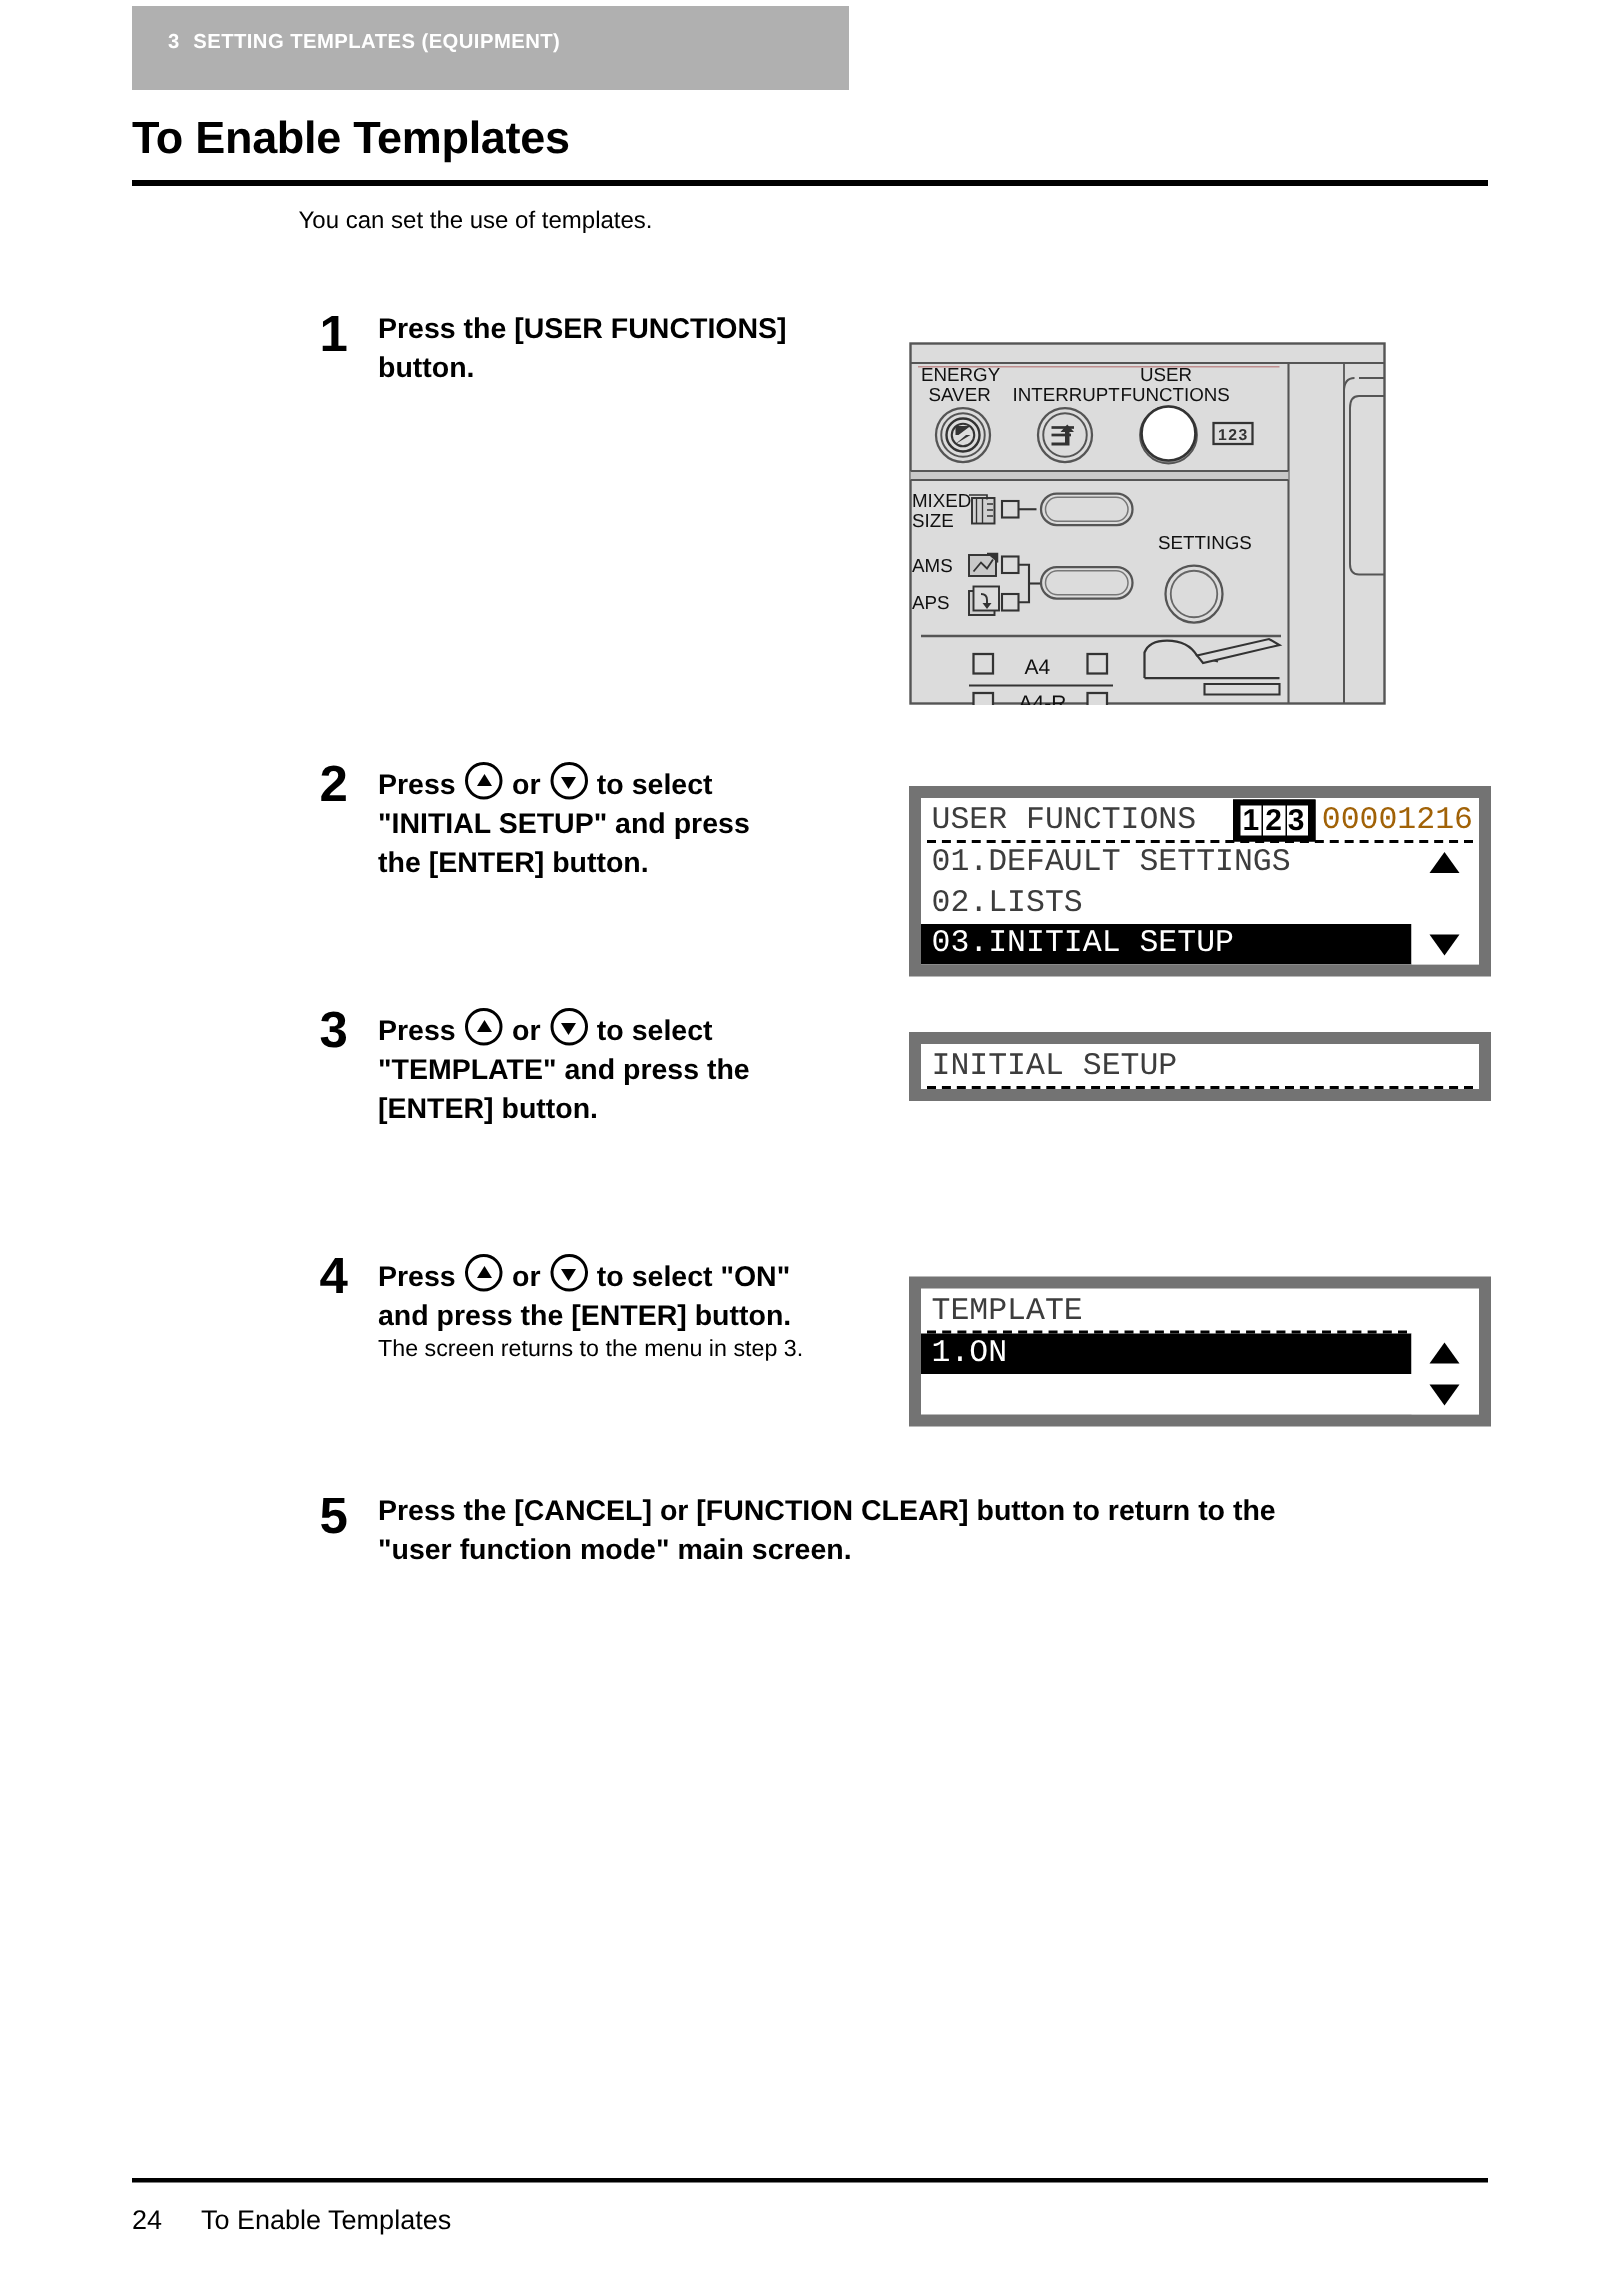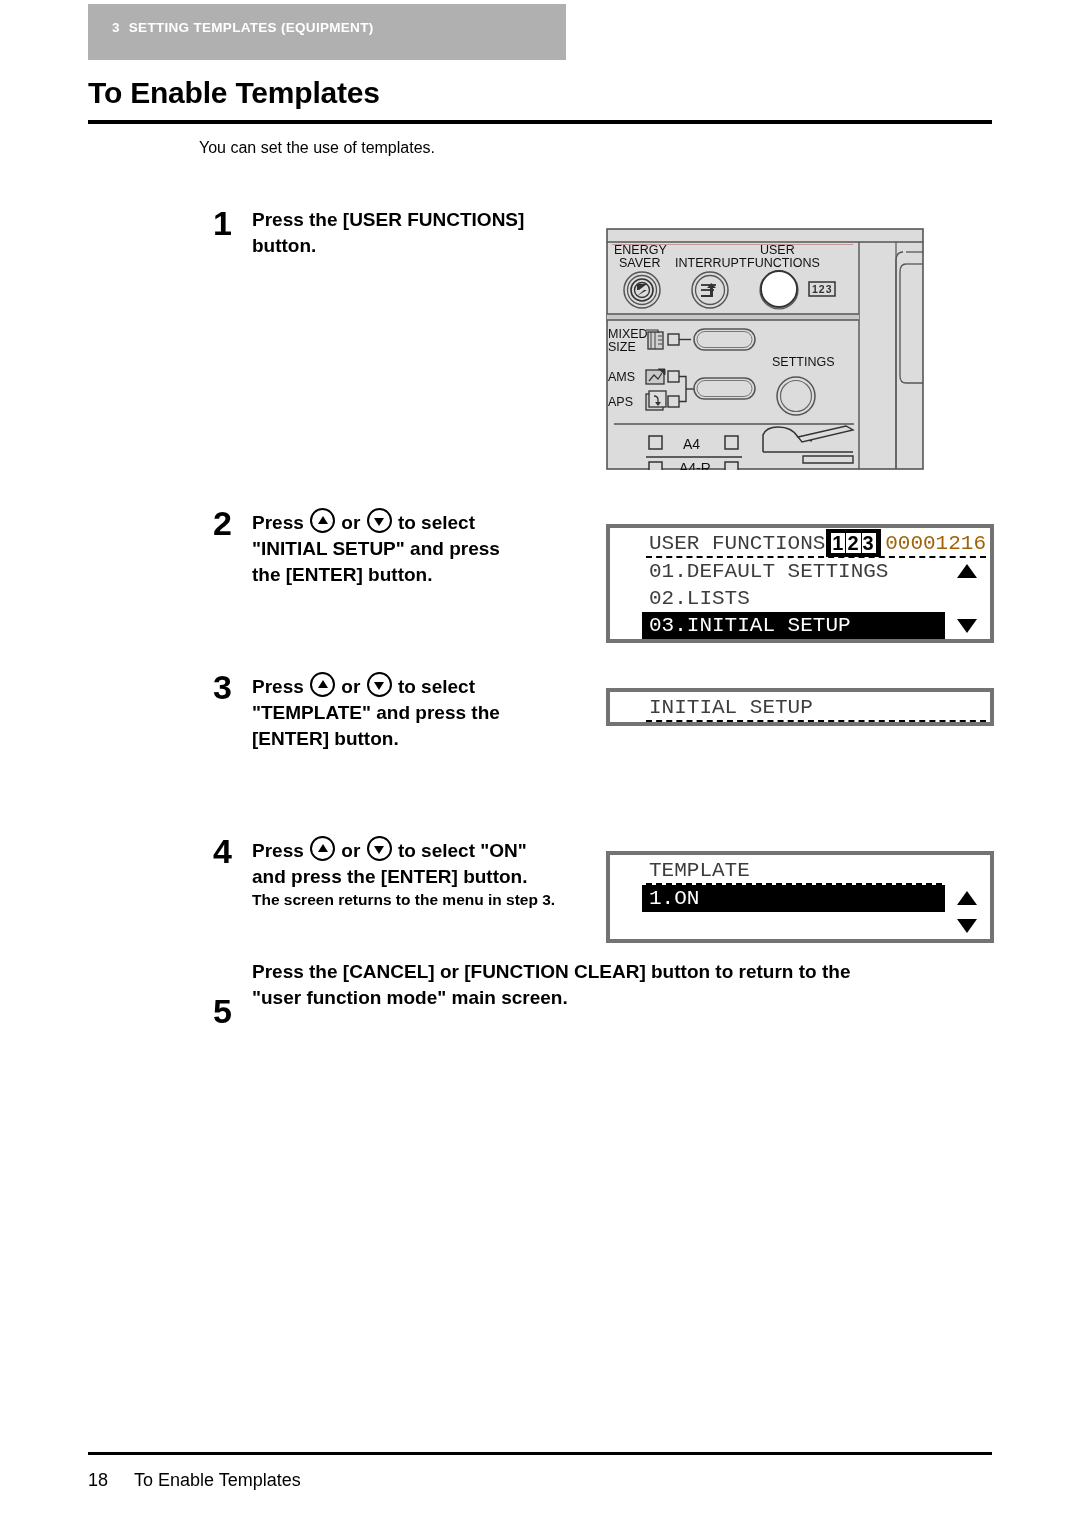--- a/index.html
+++ b/index.html
@@ -79,21 +79,21 @@
   }
   .step-body {
     position: absolute;
     font-size: 19px;
     font-weight: bold;
     line-height: 1.36;
   }
   .step-note {
     position: absolute;
     font-size: 15.5px;
-    font-weight: bold;
+    font-weight: normal;
     line-height: 1.33;
   }
 
   
   .arrow-btn {
     display: inline-block;
     width: 21px;
     height: 21px;
     border: 2px solid #000;
     border-radius: 50%;
@@ -120,26 +120,25 @@
     border-left: 5.5px solid transparent;
     border-right: 5.5px solid transparent;
     border-top: 8px solid #000;
     margin-top: 1px;
   }
 
   
   .lcd {
     position: absolute;
     width: 388px;
-    border: 4px solid #737373;
+    border: 8px solid #737373;
     background: #ffffff;
     box-sizing: border-box;
     font-family: "Liberation Mono", monospace;
     overflow: hidden;
-    padding-left: 32px;
   }
   .lcd-title {
     height: 30px;
     position: relative;
     display: flex;
     align-items: center;
     padding-left: 7px;
     font-size: 21px;
     letter-spacing: 0px;
     color: #3d3d3d;
@@ -471,22 +470,22 @@
     <div class="lcd-row"></div>
     <div class="lcd-scroll">
       <div class="tri tri-up" style="top:6px;"></div>
       <div class="tri tri-down" style="bottom:6px;"></div>
     </div>
   </div>
 </div>
 
 <div class="step">
   <div class="step-num" style="left:213px; top:994px;">5</div>
-  <div class="step-body" style="left:252px; top:959px; width:760px;">
+  <div class="step-body" style="left:252px; top:995px; width:760px;">
     <div>Press the [CANCEL] or [FUNCTION CLEAR] button to return to the</div>
     <div>"user function mode" main screen.</div>
   </div>
 </div>
 
 <div class="footer-rule"></div>
 <div class="footer-text">
-  <span class="footer-page">18</span><span>To Enable Templates</span>
+  <span class="footer-page">24</span><span>To Enable Templates</span>
 </div>
 
 </body></html>

